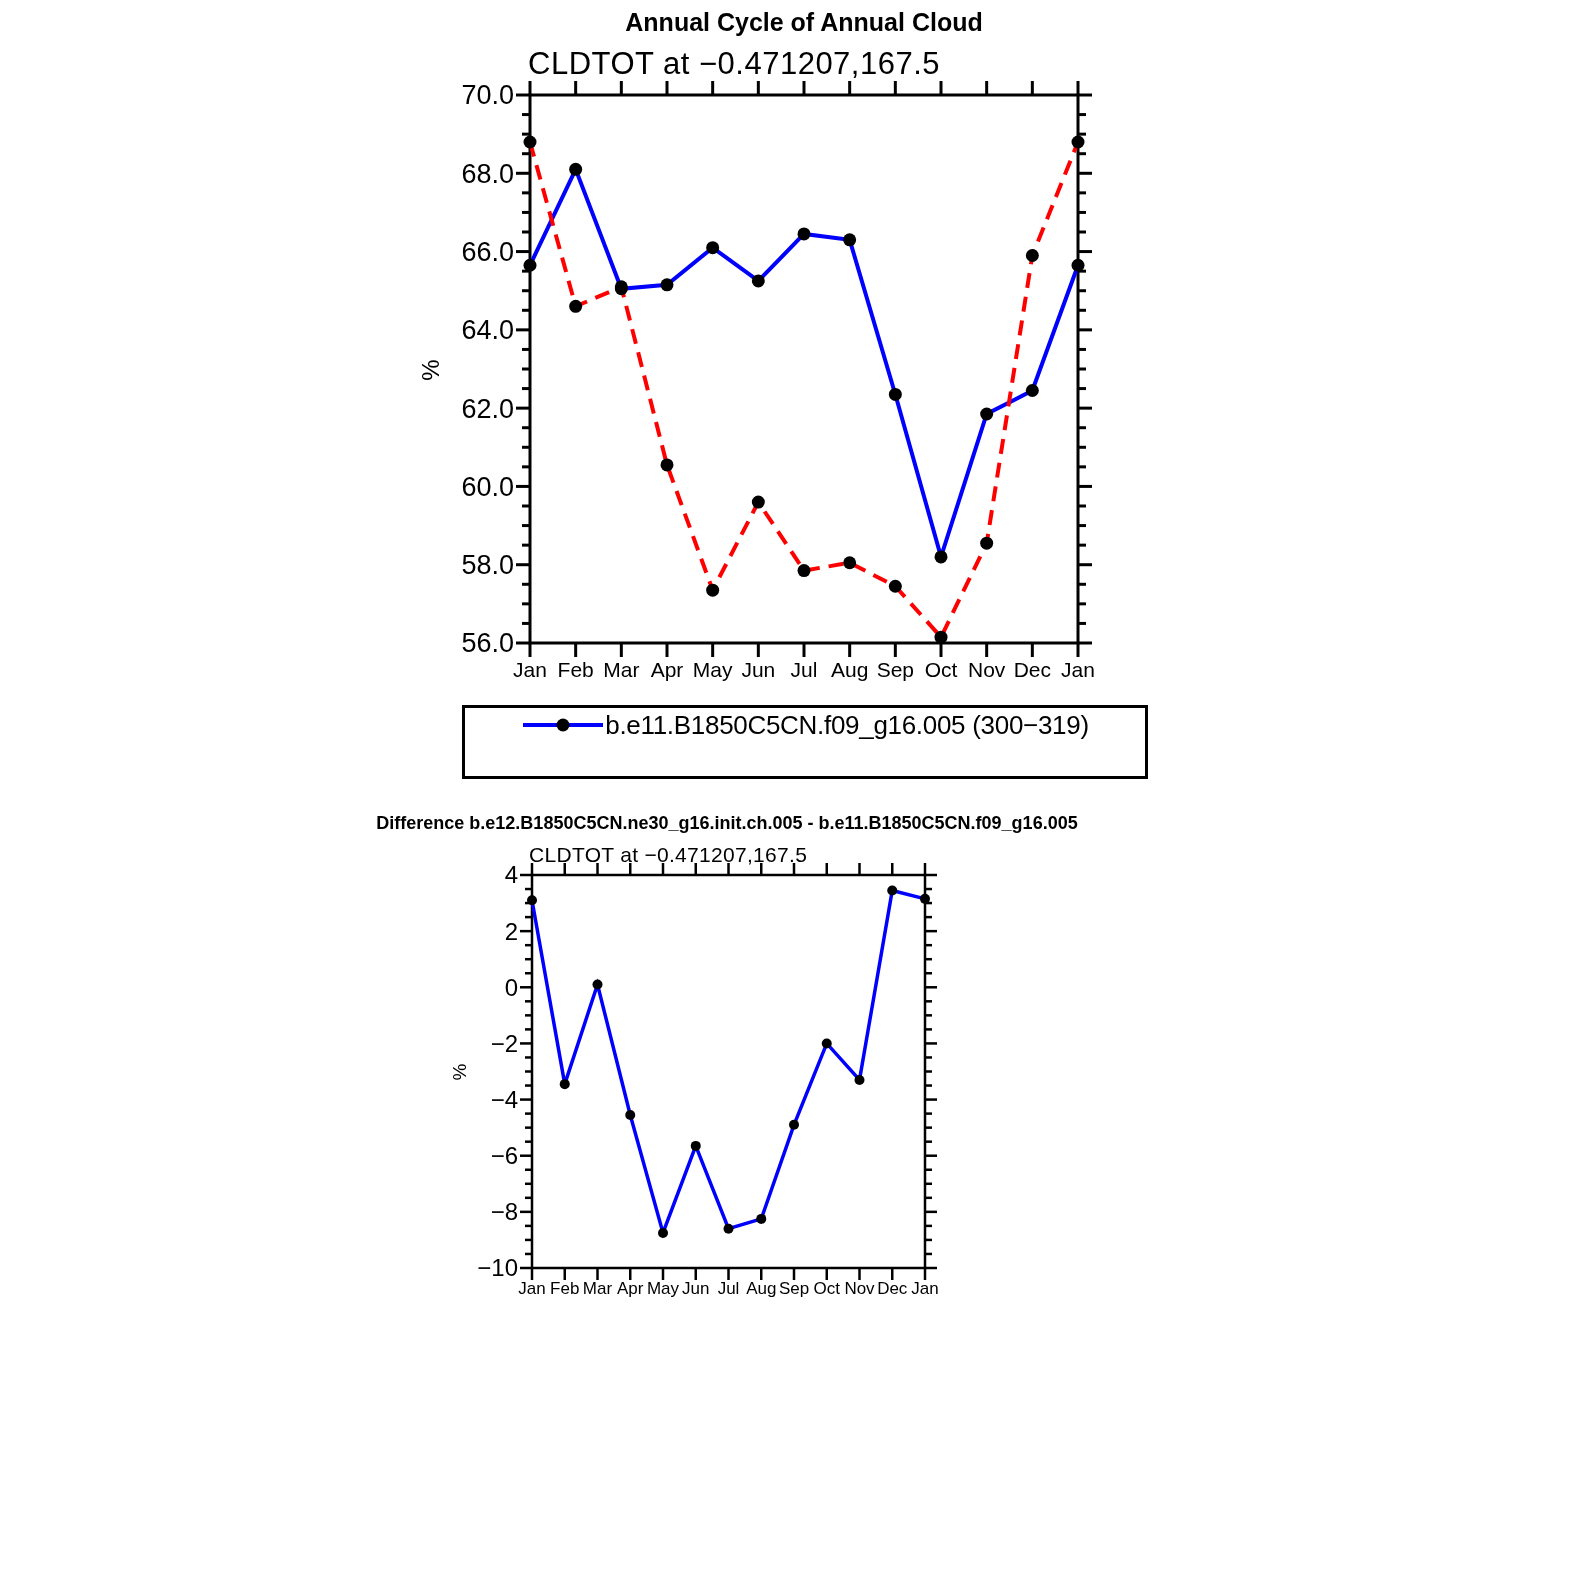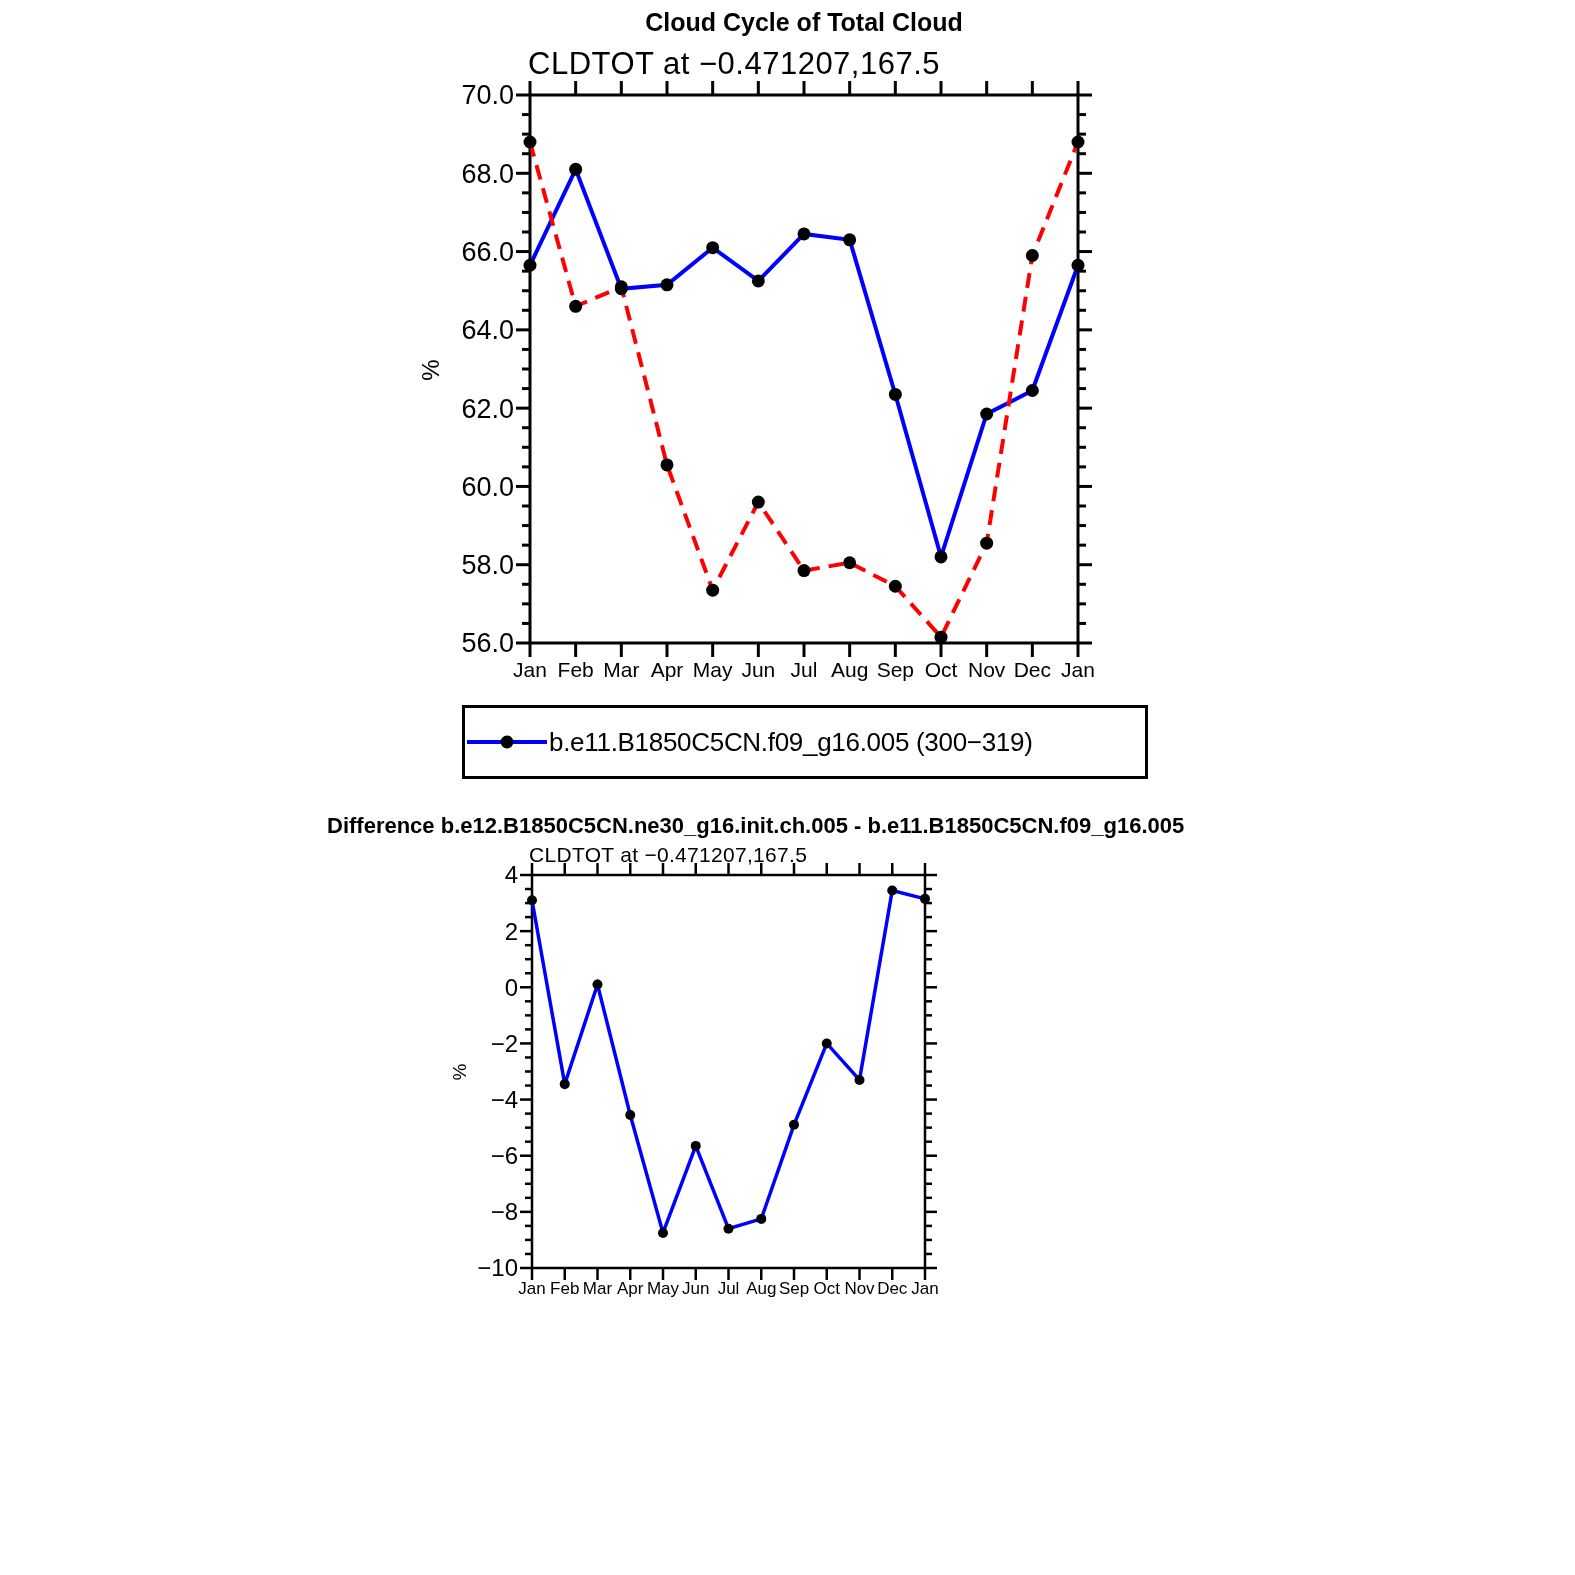--- a/index.html
+++ b/index.html
@@ -2,30 +2,30 @@
 <html><head>
 <meta charset="utf-8">
 <style>
   html,body{margin:0;padding:0;background:#ffffff;}
   .canvas{position:relative;width:1575px;height:1575px;background:#ffffff;overflow:hidden;
           font-family:"Liberation Sans", sans-serif;color:#000;}
   svg#plot-layer{position:absolute;left:0;top:0;width:1575px;height:1575px;}
   svg text{font-family:"Liberation Sans", sans-serif;fill:#000;}
   .chart-title{position:absolute;font-weight:bold;text-align:center;white-space:nowrap;}
   .t1{left:434px;top:8px;width:740px;font-size:25px;}
-  .t2{left:327px;top:813px;width:800px;font-size:22px;}
+  .t2{left:327px;top:813px;width:800px;font-size:18px;}
   .chart-subtitle{position:absolute;white-space:nowrap;font-weight:normal;text-align:right;}
   .st1{left:528px;top:46px;font-size:31px;letter-spacing:0.5px;}
   .st2{left:529px;top:843px;font-size:21px;letter-spacing:0.3px;}
   .ylab{position:absolute;transform:rotate(-90deg);transform-origin:center center;}
   .yl1{left:420px;top:356px;font-size:24px;}
   .yl2{left:452px;top:1061px;font-size:19px;}
   .legend{position:absolute;left:462px;top:705px;width:686px;height:74px;
           border:3px solid #000;box-sizing:border-box;background:#fff;
-          display:flex;flex-direction:column;justify-content:center;}
+          display:flex;flex-direction:row;justify-content:center;}
   .legend-row{display:flex;align-items:center;height:34px;}
   .legend-sample{width:84px;height:34px;flex:0 0 84px;}
   .legend-label{font-size:26px;white-space:nowrap;letter-spacing:-0.3px;}
 </style>
 </head>
 <body>
 
 <div class="canvas">
 
   <svg id="plot-layer">
@@ -282,21 +282,21 @@
         <circle cx="728.5" cy="1228.7" r="5" fill="#000000"></circle>
         <circle cx="761.25" cy="1218.875" r="5" fill="#000000"></circle>
         <circle cx="794" cy="1124.8357142857144" r="5" fill="#000000"></circle>
         <circle cx="826.75" cy="1043.4285714285716" r="5" fill="#000000"></circle>
         <circle cx="859.5" cy="1079.9214285714286" r="5" fill="#000000"></circle>
         <circle cx="892.25" cy="890.4392857142857" r="5" fill="#000000"></circle>
         <circle cx="925" cy="898.8607142857143" r="5" fill="#000000"></circle>
       </g>
     </svg>
 
-  <div class="chart-title t1">Cloud Cycle of Total Cloud</div>
+  <div class="chart-title t1">Annual Cycle of Annual Cloud</div>
   <div class="chart-subtitle st1">CLDTOT at −0.471207,167.5</div>
   <div class="ylab yl1">%</div>
 
   <div class="legend">
     <div class="legend-row">
       <svg class="legend-sample" viewBox="0 0 84 34">
           <line x1="2" y1="17" x2="82" y2="17" stroke="#0000ff" stroke-width="4"></line>
           <circle cx="42" cy="17" r="6.5" fill="#000000"></circle>
         </svg>
       <span class="legend-label">b.e11.B1850C5CN.f09_g16.005 (300−319)</span>

